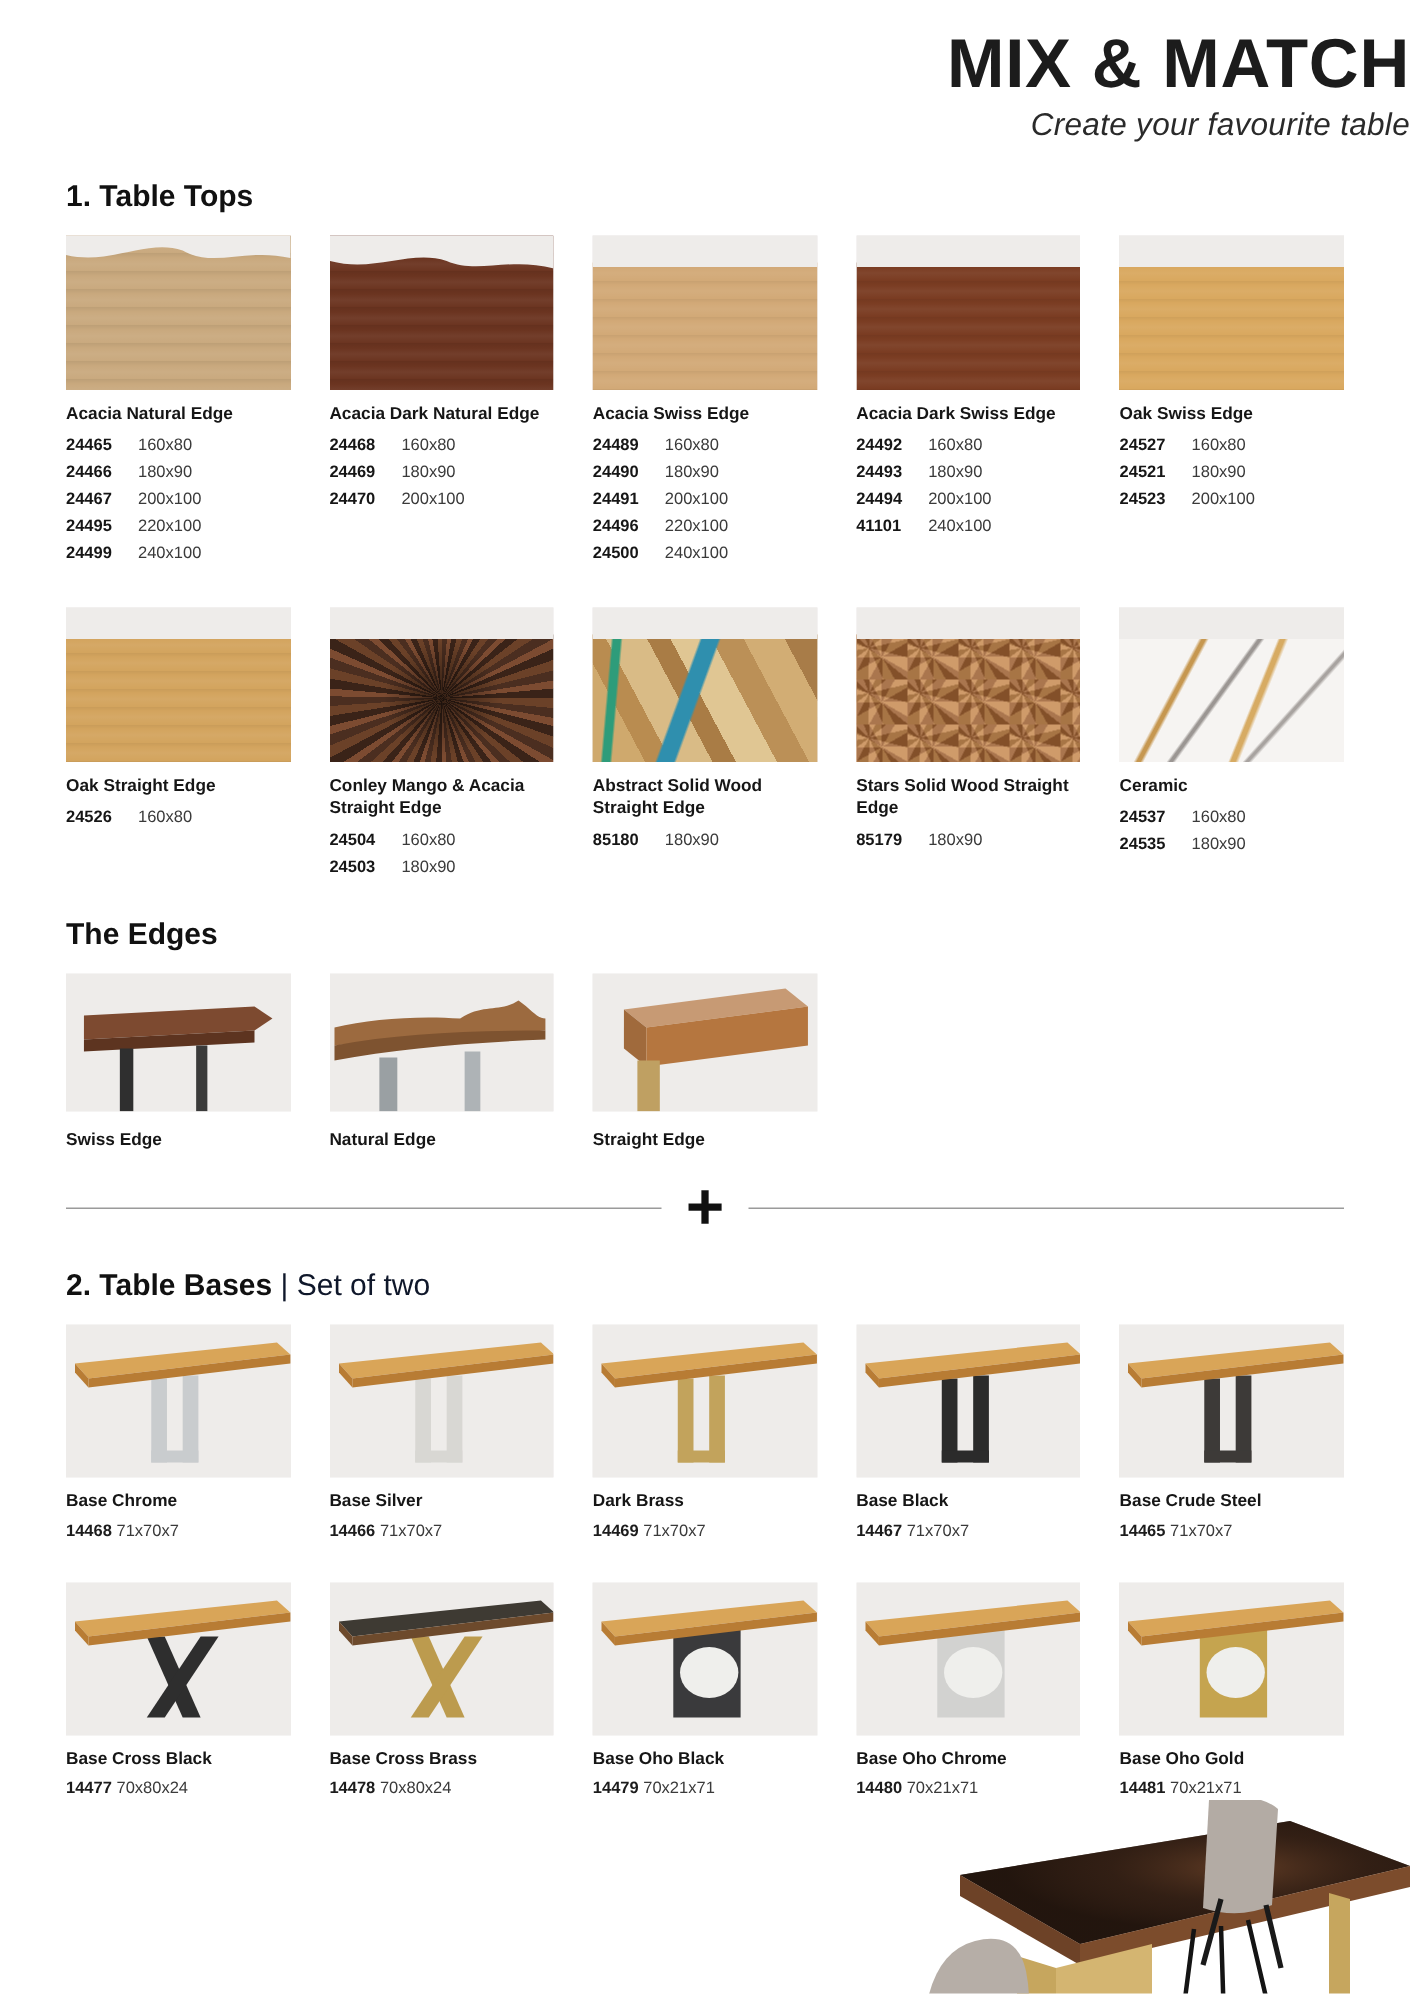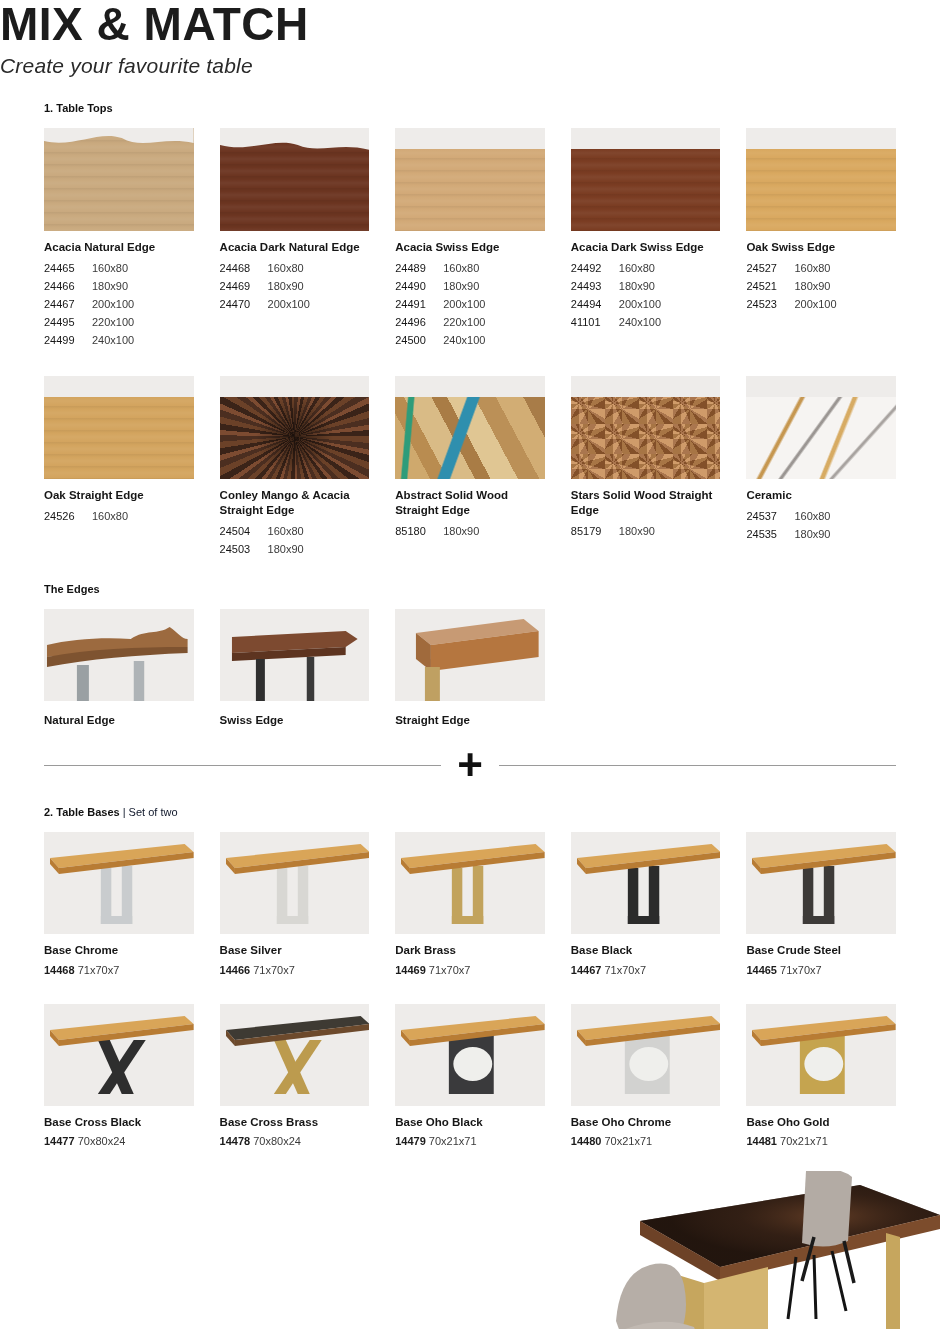--- a/index.html
+++ b/index.html
@@ -6,33 +6,33 @@
   body {
     width: 940px; height: 1329px;
     background: #ffffff;
     font-family: "Liberation Sans", sans-serif;
     color: #1c1c1c;
     overflow: hidden;
     position: relative;
   }
 
   
-  .header { text-align: left; }
+  .header { text-align: right; padding-top: 18px; }
   .title {
     font-size: 46px; font-weight: 700; letter-spacing: 0.5px;
     line-height: 1.05;
   }
   .subtitle {
     font-size: 21px; font-weight: 400; color: #2a2a2a;
     margin-top: 6px; letter-spacing: 0.2px; font-style: italic;
   }
 
   
   .section-head {
-    font-size: 11px; font-weight: 700; color: #111;
+    font-size: 20px; font-weight: 700; color: #111;
     margin: 0 0 14px 44px;
   }
   .section-head .light { font-weight: 400; color: #0f172a; }
 
   
   .grid {
     display: grid;
     grid-template-columns: repeat(5, 1fr);
     column-gap: 26px;
     padding: 0 44px;
@@ -50,21 +50,21 @@
   .thumb.bases { height: 102px; }
 
   .label {
     font-size: 11.5px; font-weight: 700; line-height: 1.32;
     margin-top: 9px; color: #161616;
   }
   .codes { margin-top: 5px; }
   .code-row {
     font-size: 11px; line-height: 1.62; white-space: nowrap;
   }
-  .code-row .sku { font-weight: 400; color: #161616; display: inline-block; min-width: 48px; }
+  .code-row .sku { font-weight: 700; color: #161616; display: inline-block; min-width: 48px; }
   .code-row .dim { color: #3a3a3a; }
 
   .base-line { font-size: 11px; line-height: 1.5; margin-top: 3px; }
   .base-line .sku { font-weight: 700; }
   .base-line .dim { color: #3a3a3a; }
 
   
   .surface { position: absolute; left: 0; right: 0; bottom: 0; top: 18px; }
   .surface.full { top: 0; }
 
@@ -336,48 +336,48 @@
         <div class="code-row">
          <span class="sku">24535</span><span class="dim">180x90</span>
        </div>
       </div>
     </div>
   </div>
 
 <div class="edges-block">
   <div class="section-head" style="margin-top:24px;">The Edges</div>
   <div class="grid" id="edges-row">
+      <div class="cell">
+    <div class="thumb edges">
+          <svg class="edge-svg" viewBox="0 0 100 92" preserveAspectRatio="none">
+     <rect width="100" height="92" fill="#eeecea"></rect>
+     <path d="M8,28 L84,22 L92,30 L84,38 L8,44 Z" fill="#7d4a30"></path>
+     <path d="M8,44 L84,38 L84,46 L8,52 Z" fill="#5d3420"></path>
+     <rect x="24" y="50" width="6" height="42" fill="#2f2f2f"></rect>
+     <rect x="58" y="48" width="5" height="44" fill="#3a3a3a"></rect>
+   </svg>
+        </div>
+    <div class="label" style="margin-top:12px">Swiss Edge</div>
+      </div>
       <div class="cell">
     <div class="thumb edges">
           <svg class="edge-svg" viewBox="0 0 100 92" preserveAspectRatio="none">
      <rect width="100" height="92" fill="#eeecea"></rect>
      <path d="M2,36 C18,30 40,28 58,30 C68,20 76,26 84,18 C90,24 92,30 96,30 L96,38 C84,40 70,38 58,40 L2,48 Z" fill="#9c6a3f"></path>
      <path d="M2,48 C30,40 62,38 96,38 L96,44 C62,46 30,50 2,58 Z" fill="#7e5330"></path>
      <rect x="22" y="56" width="8" height="36" fill="#9aa0a3"></rect>
      <rect x="60" y="52" width="7" height="40" fill="#aeb3b6"></rect>
    </svg>
         </div>
     <div class="label" style="margin-top:12px">Natural Edge</div>
       </div>
       <div class="cell">
     <div class="thumb edges">
           <svg class="edge-svg" viewBox="0 0 100 92" preserveAspectRatio="none">
      <rect width="100" height="92" fill="#eeecea"></rect>
-     <path d="M8,28 L84,22 L92,30 L84,38 L8,44 Z" fill="#7d4a30"></path>
-     <path d="M8,44 L84,38 L84,46 L8,52 Z" fill="#5d3420"></path>
-     <rect x="24" y="50" width="6" height="42" fill="#2f2f2f"></rect>
-     <rect x="58" y="48" width="5" height="44" fill="#3a3a3a"></rect>
-   </svg>
-        </div>
-    <div class="label" style="margin-top:12px">Swiss Edge</div>
-      </div>
-      <div class="cell">
-    <div class="thumb edges">
-          <svg class="edge-svg" viewBox="0 0 100 92" preserveAspectRatio="none">
-     <rect width="100" height="92" fill="#eeecea"></rect>
      <polygon points="14,24 86,10 96,22 24,36" fill="#c79a74"></polygon>
      <polygon points="14,24 24,36 24,62 14,50" fill="#a06a3c"></polygon>
      <polygon points="24,36 96,22 96,48 24,62" fill="#b5763f"></polygon>
      <rect x="20" y="58" width="10" height="34" fill="#bfa062"></rect>
    </svg>
         </div>
     <div class="label" style="margin-top:12px">Straight Edge</div>
       </div>
     </div>
 

